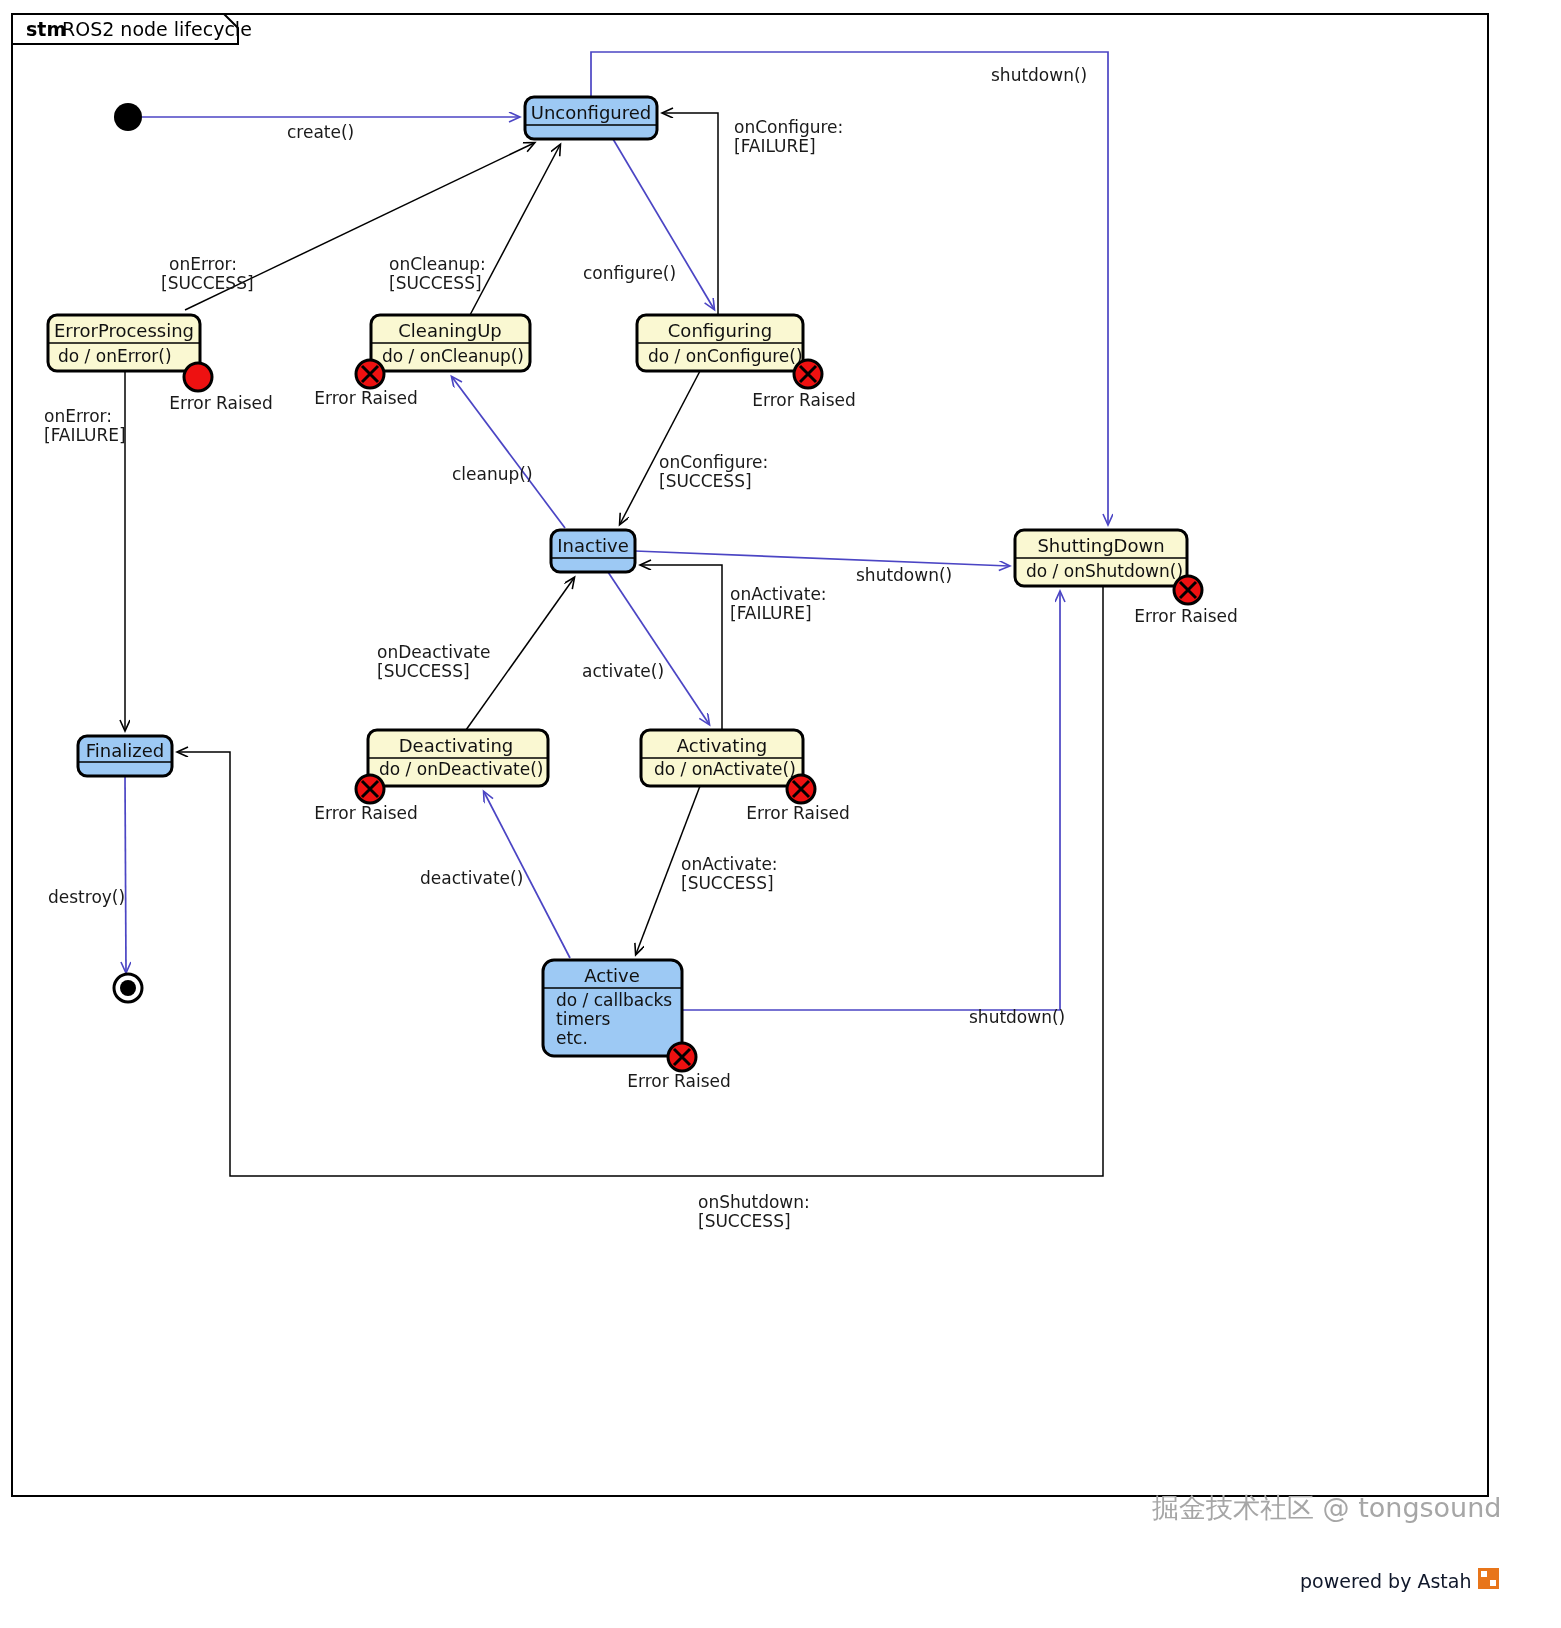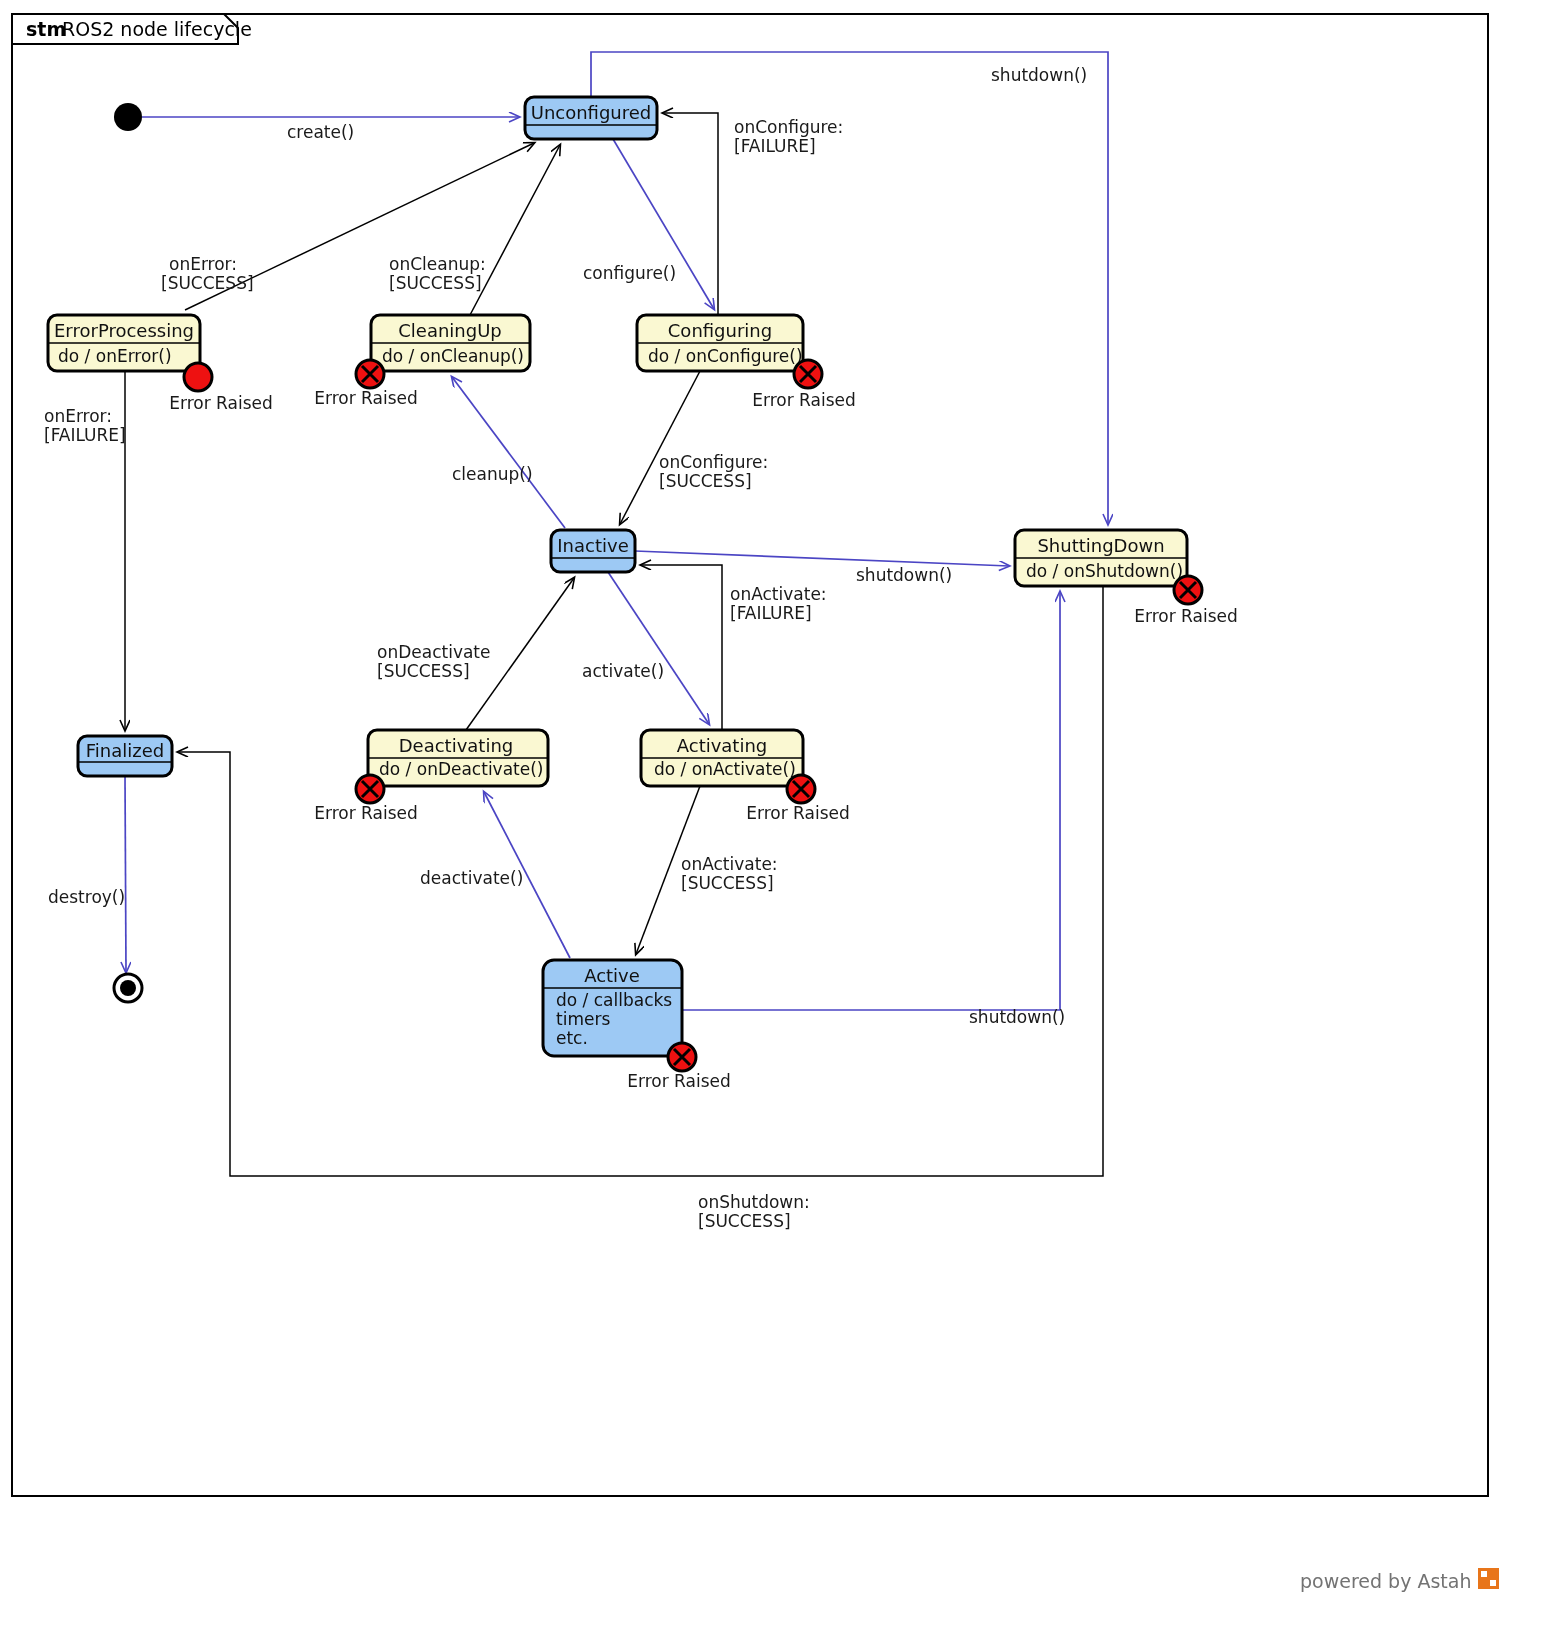--- a/index.html
+++ b/index.html
@@ -7,21 +7,21 @@
   #stage{position:relative;width:1561px;height:1412px;background:#fff;}
   svg#diagram{position:absolute;left:0;top:0;width:1561px;height:1628px;}
   .lbl{font-family:"DejaVu Sans",sans-serif;font-size:17px;fill:#1a1a1a;}
   .stitle{font-family:"DejaVu Sans",sans-serif;font-size:18px;fill:#111;}
   .sbody{font-family:"DejaVu Sans",sans-serif;font-size:17px;fill:#111;}
   .errlbl{font-family:"DejaVu Sans",sans-serif;font-size:17px;fill:#1a1a1a;}
   .frametxt-bold{font-family:"DejaVu Sans",sans-serif;font-size:19px;font-weight:bold;fill:#000;}
   .frametxt{font-family:"DejaVu Sans",sans-serif;font-size:19px;fill:#000;}
   .wm{position:absolute;font-family:"DejaVu Sans",sans-serif;color:#9d9d9d;white-space:nowrap;}
   #watermark-user{left:1152px;top:1490px;font-size:27px;color:#a6a6a6;}
-  #watermark-astah{left:1300px;top:1570px;font-size:19px;color:#737373;}
+  #watermark-astah{left:1300px;top:1570px;font-size:19px;color:#0f172a;}
   #astah-logo{position:absolute;left:1478px;top:1568px;width:21px;height:21px;background:#e8751a;}
   #astah-logo::before{content:"";position:absolute;left:3px;top:3px;width:6px;height:6px;background:#fff;}
   #astah-logo::after{content:"";position:absolute;left:12px;top:12px;width:6px;height:6px;background:#fff;}
 </style>
 </head>
 <body>
 
 <div id="stage">
 
   <svg id="diagram" viewBox="0 0 1561 1628">
@@ -232,16 +232,17 @@
       <text class="lbl" x="969" y="1023">shutdown()</text>
 
       <text class="lbl" x="48" y="903">destroy()</text>
 
       <text class="lbl" x="698" y="1208">onShutdown:</text>
       <text class="lbl" x="698" y="1227">[SUCCESS]</text>
     </g>
 
   </svg>
 
+  <div class="wm" id="watermark-user">掘金技术社区 @ tongsound</div>
   <div class="wm" id="watermark-astah">powered by Astah</div>
   <div id="astah-logo"></div>
 
 </div>
 
 </body></html>

